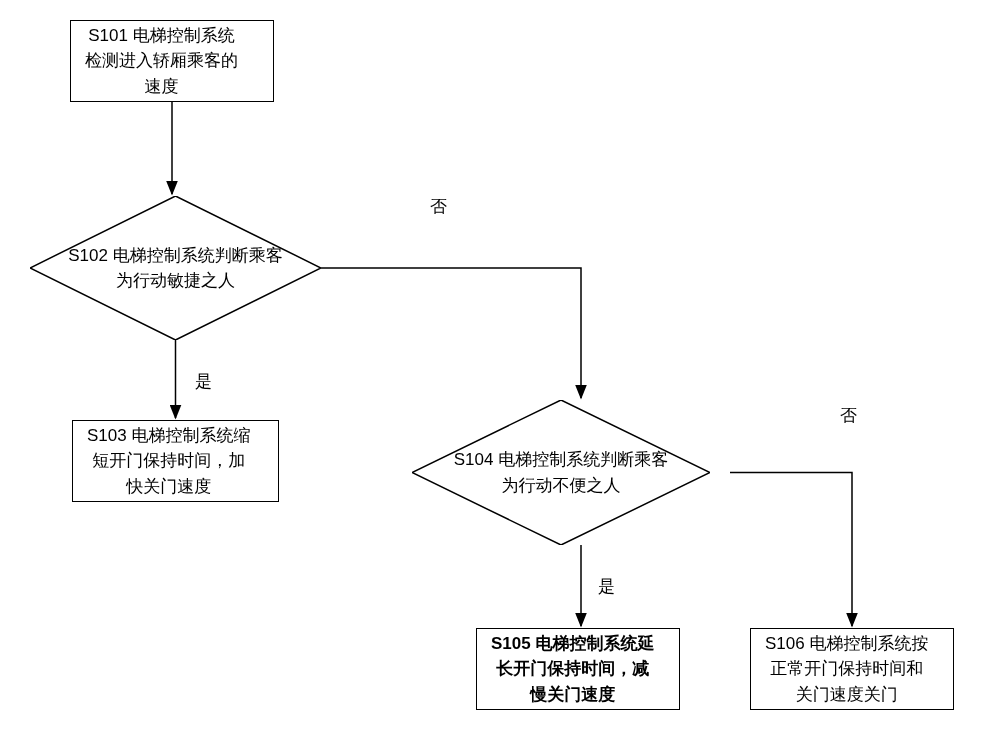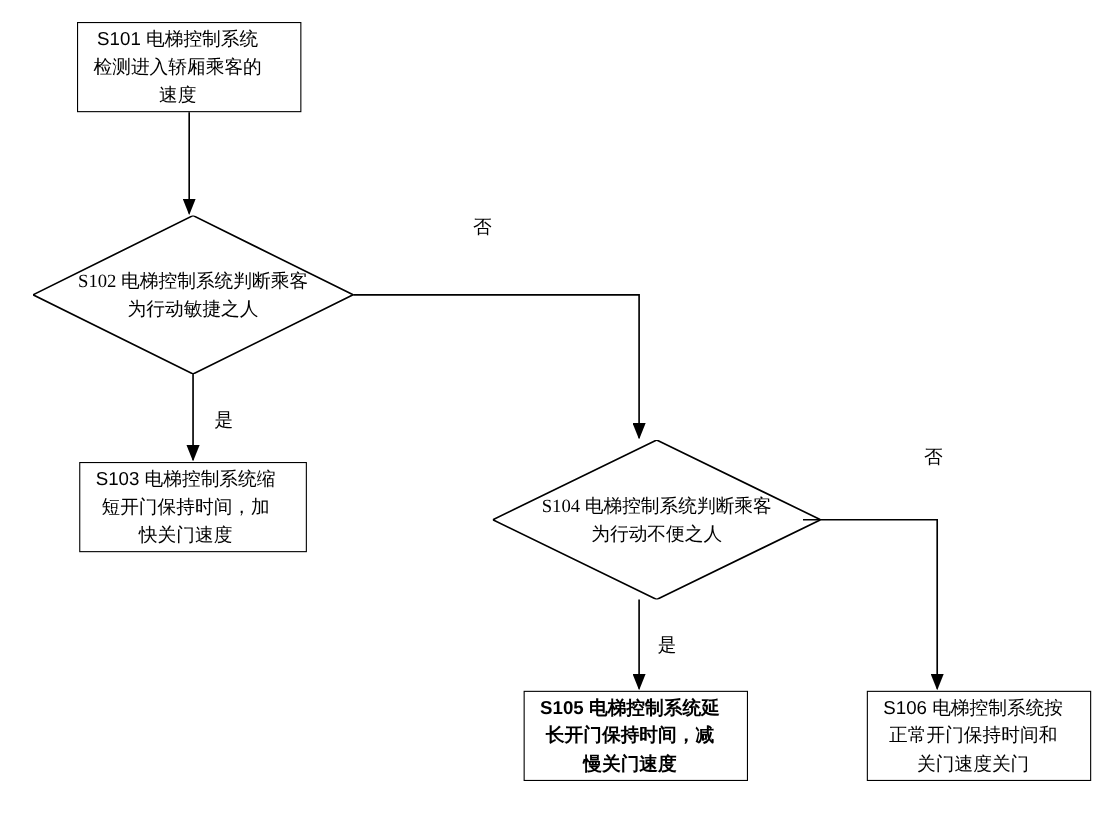--- a/index.html
+++ b/index.html
@@ -32,21 +32,20 @@
     }
     .diamond-text {
       position: absolute;
       width: 100%;
       height: 100%;
       display: flex;
       align-items: center;
       justify-content: center;
       text-align: center;
       line-height: 1.5;
-      font-family: Liberation Serif, serif;
     }
     .label {
       position: absolute;
       font-size: 17px;
     }
     svg.arrows {
       position: absolute;
       left: 0;
       top: 0;
       width: 1000px;
@@ -67,34 +66,34 @@
   </svg>
   <div class="diamond-text">
     <span>S102  电梯控制系统判断乘客<br>为行动敏捷之人</span>
   </div>
 </div>
 
 <div class="box" style="left:72px; top:420px; width:207px; height:82px;">
   <span>S103  电梯控制系统缩<br>短开门保持时间，加<br>快关门速度</span>
 </div>
 
-<div class="diamond-wrap" style="left:448px; top:400px; width:298px; height:145px;">
+<div class="diamond-wrap" style="left:412px; top:400px; width:298px; height:145px;">
   <svg class="diamond-svg" width="298" height="145">
     <polygon points="149,0 298,72.5 149,145 0,72.5" fill="#fff" stroke="#000" stroke-width="1.5"></polygon>
   </svg>
   <div class="diamond-text">
     <span>S104  电梯控制系统判断乘客<br>为行动不便之人</span>
   </div>
 </div>
 
 <div class="box" style="left:476px; top:628px; width:204px; height:82px;font-weight:bold;">
   <span>S105  电梯控制系统延<br>长开门保持时间，减<br>慢关门速度</span>
 </div>
 
-<div class="box" style="left:788px; top:628px; width:204px; height:82px;">
+<div class="box" style="left:750px; top:628px; width:204px; height:82px;">
   <span>S106  电梯控制系统按<br>正常开门保持时间和<br>关门速度关门</span>
 </div>
 
 <div class="label" style="left:430px; top:195px;">否</div>
 <div class="label" style="left:195px; top:370px;">是</div>
 <div class="label" style="left:840px; top:404px;">否</div>
 <div class="label" style="left:598px; top:575px;">是</div>
 
 <svg class="arrows">
   <defs>

